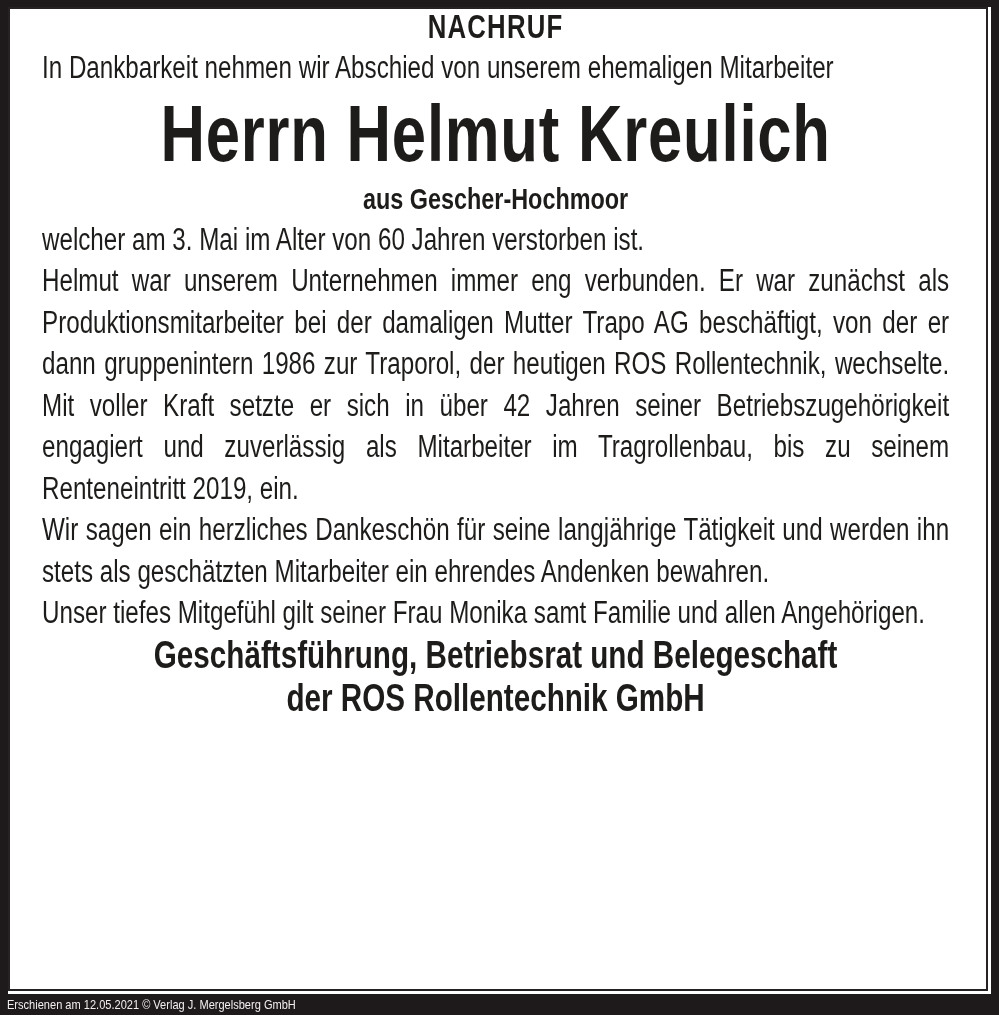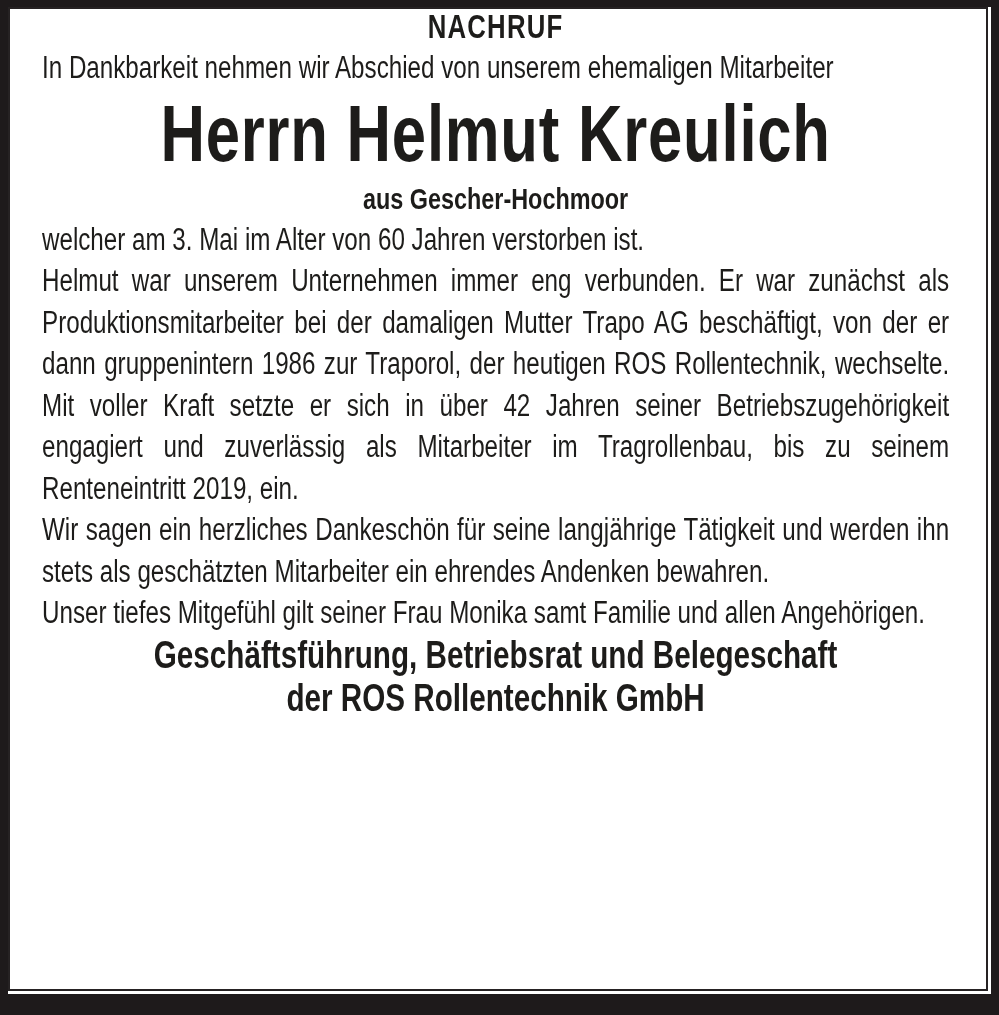--- a/index.html
+++ b/index.html
@@ -98,13 +98,16 @@
       <h2 class="name">Herrn Helmut Kreulich</h2>
       <p class="origin">aus Gescher-Hochmoor</p>
       <p class="death">welcher am 3. Mai im Alter von 60 Jahren verstorben ist.</p>
       <p class="para p1">Helmut war unserem Unternehmen immer eng verbunden. Er war zunächst als Produktionsmitarbeiter bei der damaligen Mutter Trapo AG beschäftigt, von der er dann gruppenintern 1986 zur Traporol, der heutigen ROS Rollentechnik, wechselte. Mit voller Kraft setzte er sich in über 42 Jahren seiner Betriebszuge­hörigkeit engagiert und zuverlässig als Mitarbeiter im Tragrollenbau, bis zu seinem Renteneintritt 2019, ein.</p>
       <p class="para p2">Wir sagen ein herzliches Dankeschön für seine langjährige Tätigkeit und werden ihn stets als geschätzten Mitarbeiter ein ehrendes Andenken bewahren.</p>
       <p class="para p3">Unser tiefes Mitgefühl gilt seiner Frau Monika samt Familie und allen Angehörigen.</p>
       <p class="signoff s1">Geschäftsführung, Betriebsrat und Belegeschaft</p>
       <p class="signoff s2">der ROS Rollentechnik GmbH</p>
     </div>
   </div>
+  <div class="footer">
+    <span>Erschienen am 12.05.2021 © Verlag J. Mergelsberg GmbH</span>
+  </div>
 </div>
 
 </body></html>

